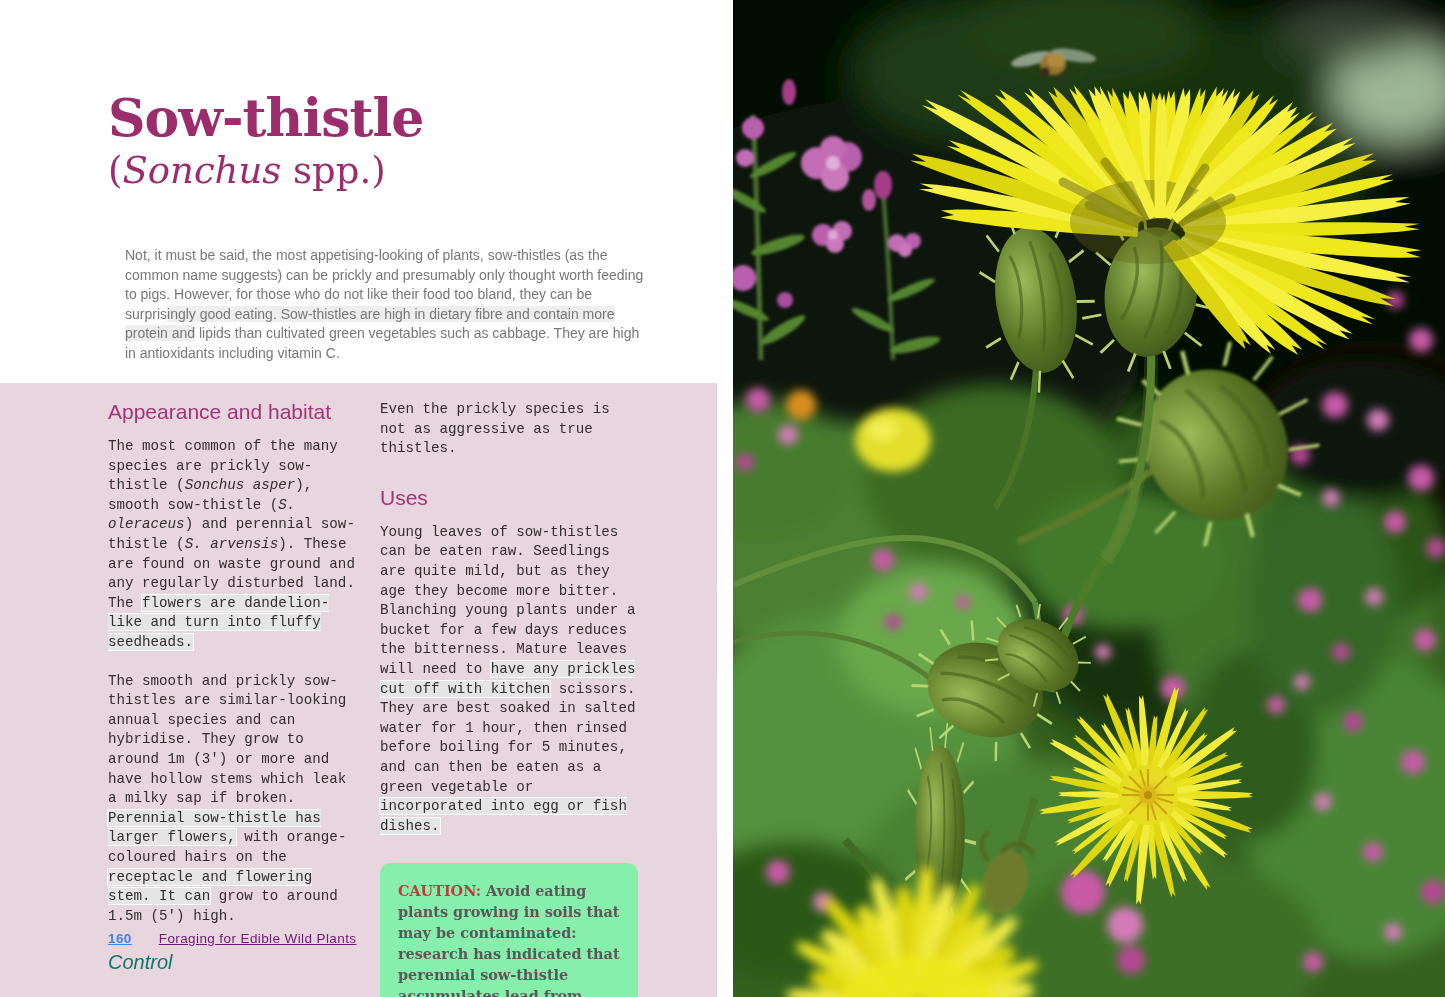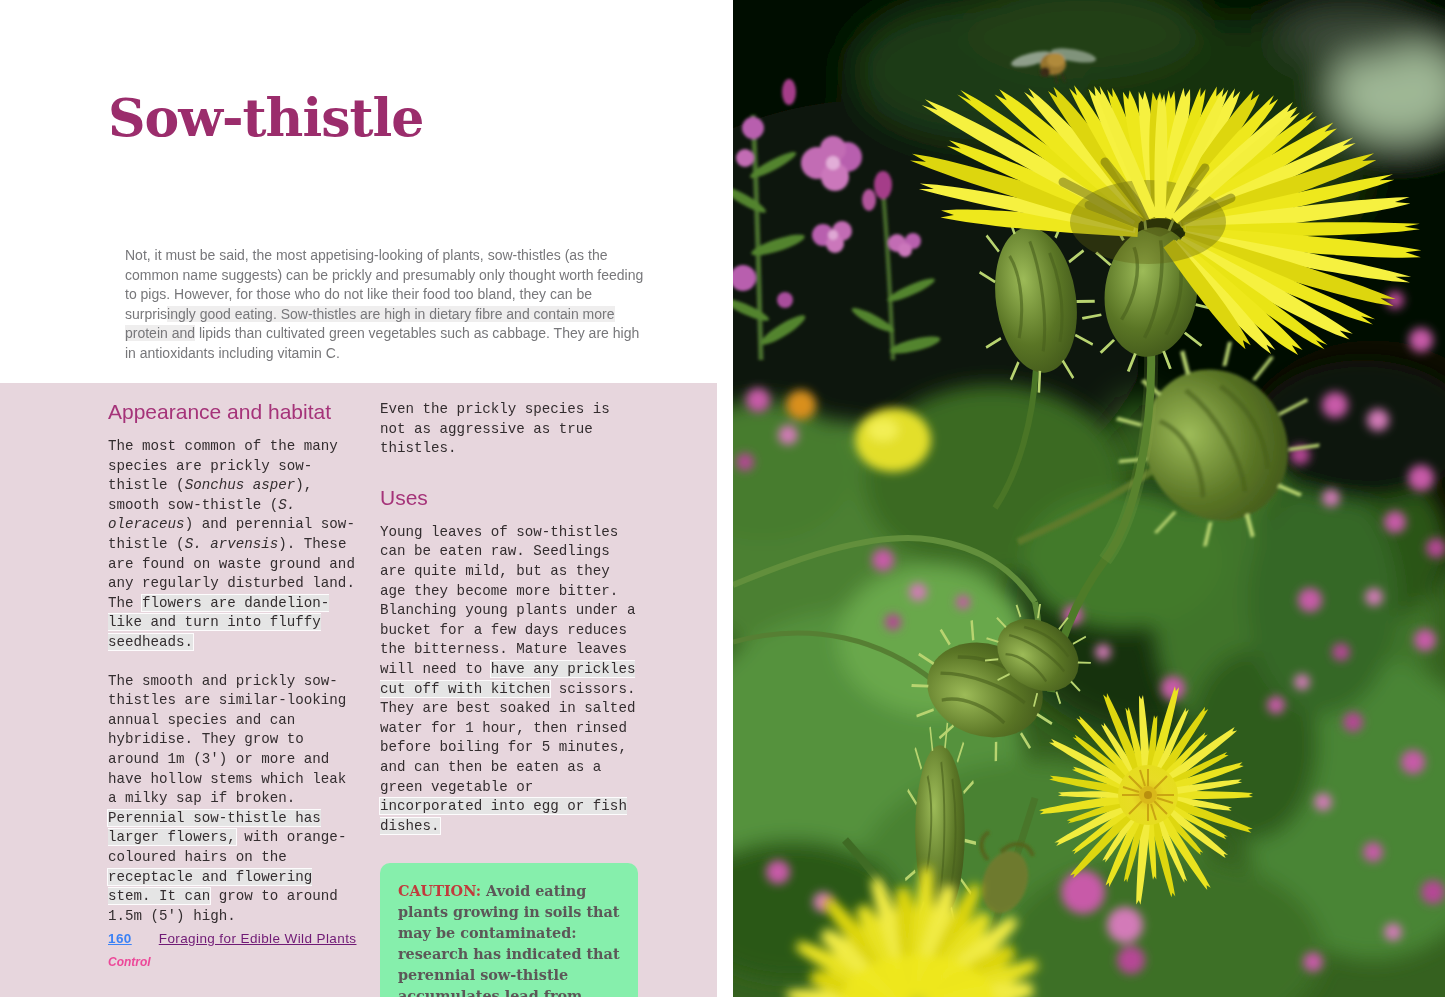--- a/index.html
+++ b/index.html
@@ -21,21 +21,21 @@
   .col{position:absolute;font-family:"DejaVu Serif","Liberation Serif",serif;
        font-size:14.2px;line-height:19.6px;color:#332d2f;}
   .col1{left:108px;top:400px;width:252px;}
   .col2{left:380px;top:400px;width:258px;}
   .sec-head{font-family:"Liberation Sans",sans-serif;font-size:21px;line-height:1.1;
             color:#a53379;font-weight:400;margin:0 0 14px 0;}
   .col p{margin:0 0 19px 0;font-family:Liberation Mono, monospace;}
   .col .it{font-style:italic;}
   .hl{background:#e5e5e5;box-shadow:0 0 0 1px #fdfcfd;}
   .control-head{font-family:"Liberation Sans",sans-serif;font-style:italic;
-                font-size:12px;color:#ec4899;margin:27px 0 13px 0;font-weight:700;}
+                font-size:20px;color:#0f766e;margin:27px 0 13px 0;font-weight:400;}
   
   .caution{margin-top:27px;background:#86efac;border-radius:10px;padding:17px 18px 19px 18px;
            font-weight:700;font-size:14.4px;line-height:21px;color:#5c5758;}
   .caution .label{color:#c13b3c;}
   .caution sup{font-size:9px;vertical-align:super;line-height:0;}
   
   .footer{position:absolute;left:108px;top:931px;font-size:13.5px;letter-spacing:0.4px;}
   .footer .num{font-weight:700;color:#3b82f6;text-decoration:underline;}
   .footer .book{color:#701a75;margin-left:27px;text-decoration:underline;}
   
@@ -44,20 +44,21 @@
 </style>
 </head>
 <body>
 
 <div class="page">
 
   <div class="pink-panel"></div>
 
   <div class="header">
     <div class="title">Sow-thistle</div>
+    <div class="subtitle"><span>(</span><span class="it">Sonchus</span><span> spp.)</span></div>
   </div>
 
   <div class="intro"><span>Not, it must be said, the most appetising-looking of plants, sow-thistles (as the common name suggests) can be prickly and presumably only thought worth feeding to pigs. However, for those who do not like their food too bland, they can be surpris</span><span class="hl-soft">ingly good eating. Sow-thistles are high in dietary fibre and contain more protein and</span><span> lipids than cultivated green vegetables such as cabbage. They are high in antioxidants including vitamin C.</span></div>
 
   <div class="col col1">
     <h2 class="sec-head">Appearance and habitat</h2>
     <p><span>The most common of the many species are prickly sow-thistle (</span><span class="it">Sonchus asper</span><span>), smooth sow-thistle (</span><span class="it">S. oleraceus</span><span>) and perennial sow-thistle (</span><span class="it">S. arvensis</span><span>). These are found on waste ground and any regularly disturbed land. The </span><span class="hl">flowers are dandelion-like and turn into fluffy seedheads.</span></p>
     <p><span>The smooth and prickly sow-thistles are similar-looking annual species and can hybridise. They grow to around 1m (3') or more and have hollow stems which leak a milky sap if broken. </span><span class="hl">Perennial sow-thistle has larger flowers,</span><span> with orange-coloured hairs on the </span><span class="hl">receptacle and flowering stem. It can</span><span> grow to around 1.5m (5') high.</span></p>
     <div class="control-head">Control</div>
   </div>

